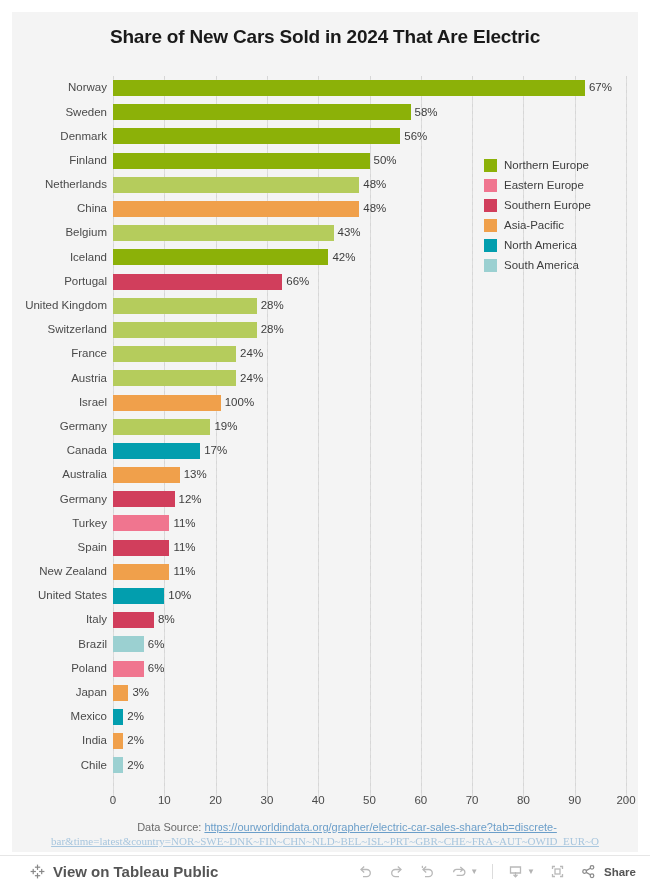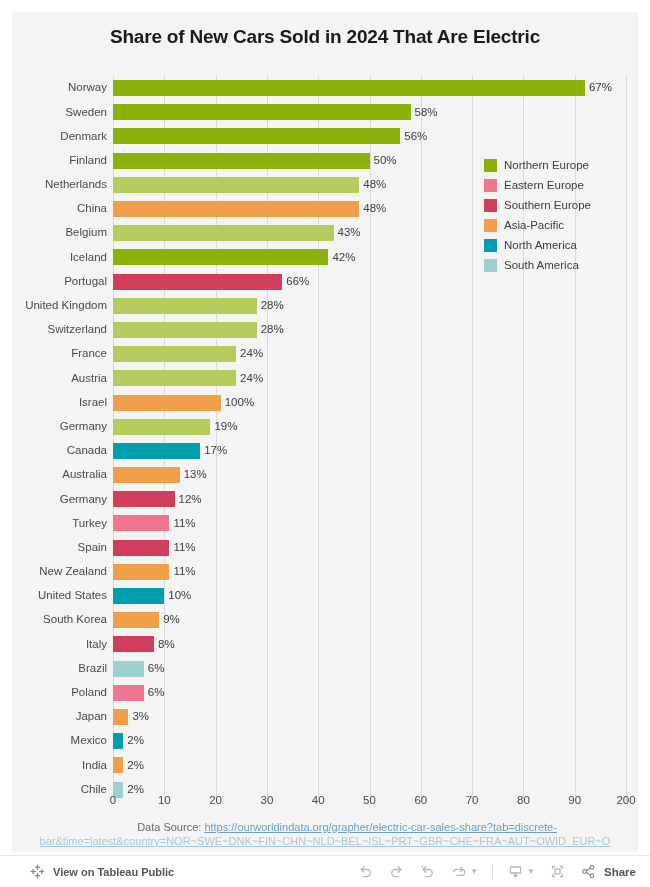--- a/index.html
+++ b/index.html
@@ -131,34 +131,35 @@
   }
   .caption .lbl { color: #6a6a6a; margin-left: 44px; }
   .caption .url {
     color: #6b9ec9;
     text-decoration: underline;
   }
   .caption .line2 {
     display: block;
     color: #a8c6de;
     text-decoration: underline;
+    font-family: Liberation Serif, serif;
   }
   
   .toolbar {
     position: absolute;
     left: 0; bottom: 0;
     width: 650px; height: 32px;
     background: #ffffff;
     border-top: 1px solid #e6e6e6;
     display: flex;
     align-items: center;
   }
   .tb-left { display: flex; align-items: center; padding-left: 30px; }
   .tb-text {
-    font-size: 11px;
+    font-size: 15px;
     font-weight: bold;
     color: #555555;
     margin-left: 8px;
     text-align: right;
   }
   .tb-right {
     margin-left: auto;
     display: flex;
     align-items: center;
     padding-right: 14px;
@@ -309,25 +310,20 @@
           </div>
           <div class="row">
             <div class="cat-label">New Zealand</div>
             <div class="bar" style="width: 56.43px; background: rgb(240, 160, 75);"></div>
             <div class="bar-val">11%</div>
           </div>
           <div class="row">
             <div class="cat-label">United States</div>
             <div class="bar" style="width: 51.3px; background: rgb(2, 158, 174);"></div>
             <div class="bar-val">10%</div>
-          </div>
-          <div class="row">
-            <div class="cat-label">South Korea</div>
-            <div class="bar" style="width: 46.17px; background: rgb(240, 160, 75);"></div>
-            <div class="bar-val">9%</div>
           </div>
           <div class="row">
             <div class="cat-label">Italy</div>
             <div class="bar" style="width: 41.04px; background: rgb(209, 62, 92);"></div>
             <div class="bar-val">8%</div>
           </div>
           <div class="row">
             <div class="cat-label">Brazil</div>
             <div class="bar" style="width: 30.78px; background: rgb(155, 208, 209);"></div>
             <div class="bar-val">6%</div>

